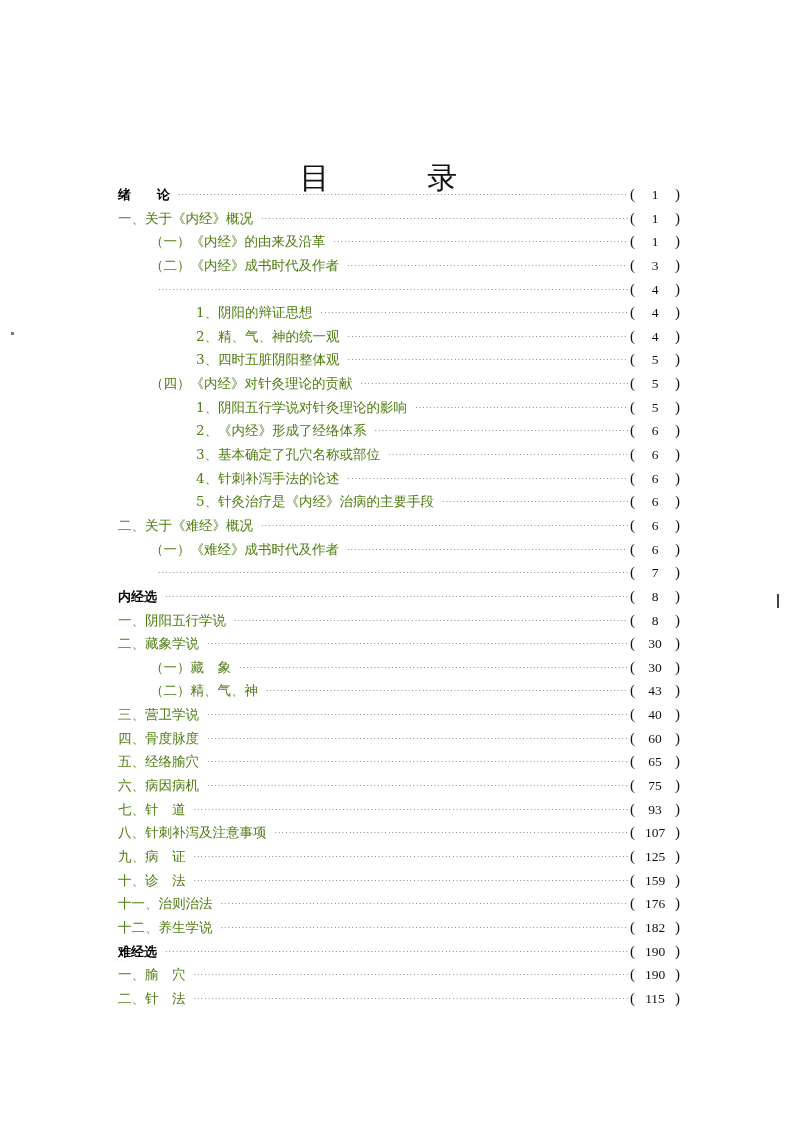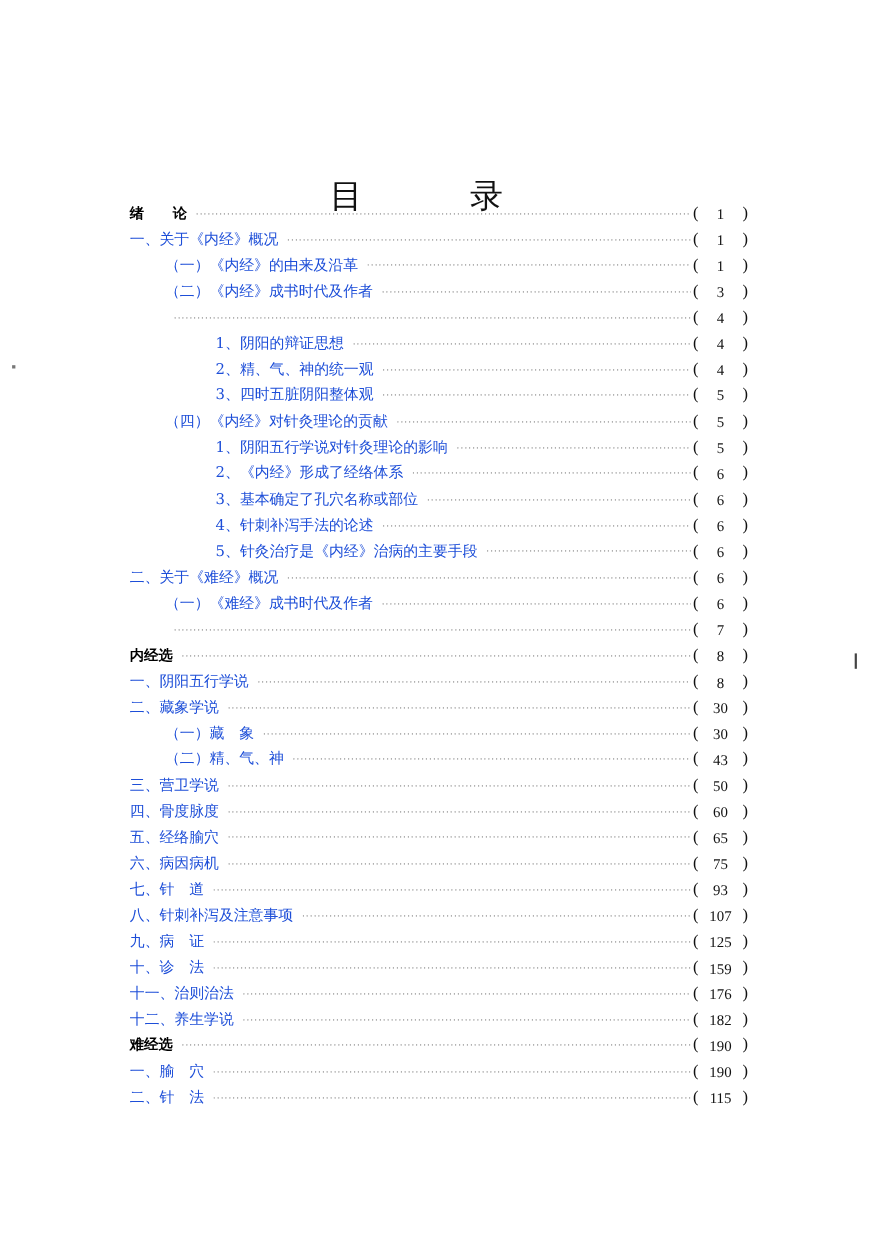--- a/index.html
+++ b/index.html
@@ -2,22 +2,22 @@
 <html><head>
   <meta charset="utf-8">
   <style>
     html, body { margin: 0; padding: 0; background: #ffffff; }
     body { width: 801px; height: 1122px; position: relative; overflow: hidden;
            font-family: "DejaVu Serif", "Liberation Serif", serif; color: #1a1a1a; }
     .page-title { position: absolute; top: 138px; left: 0; width: 801px; text-align: center;
                   font-size: 30px; letter-spacing: 44px; box-sizing: border-box;
                   font-weight: normal; color: #111; }
     .toc { position: absolute; top: 183px; left: 118px; width: 562px; }
-    .row { display: flex; align-items: flex-end; height: 23.65px; font-size: 13.5px; line-height: 23.65px; white-space: nowrap; }
-    .row .label { flex: 0 0 auto; color: #1d4ed8; }
+    .row { display: flex; align-items: center; height: 23.65px; font-size: 13.5px; line-height: 23.65px; white-space: nowrap; }
+    .row .label { flex: 0 0 auto; color: #4d7c0f; }
     .row.bold .label { font-weight: bold; color: #000; font-family: "DejaVu Sans", sans-serif; font-size: 13px; }
     .row .leader { flex: 1 1 auto; overflow: hidden; margin: 0 2px 0 8px; color: #555; font-size: 8px; letter-spacing: 1px; }
     .row .leader::after { content: "··································································································································································································"; }
     .row .page { flex: 0 0 auto; width: 50px; display: flex; justify-content: space-between; font-family: "Liberation Serif", serif; font-size: 15px; color: #111; }
     .row .page .num { flex: 1; text-align: center; font-size: 13.5px; }
     .indent-0 { padding-left: 0; }
     .indent-1 { padding-left: 32px; }
     .indent-2 { padding-left: 78px; }
     .mark-left { position: absolute; left: 11px; top: 332px; width: 3px; height: 3px; background: #777; }
     .mark-right { position: absolute; left: 777px; top: 594px; width: 2px; height: 14px; background: #444; }
@@ -222,21 +222,21 @@
         <span>(</span>
         <span class="num">43</span>
         <span>)</span>
       </span>
     </div>
     <div class="row indent-0">
       <span class="label">三、营卫学说</span>
       <span class="leader"></span>
       <span class="page">
         <span>(</span>
-        <span class="num">50</span>
+        <span class="num">40</span>
         <span>)</span>
       </span>
     </div>
     <div class="row indent-0">
       <span class="label">四、骨度脉度</span>
       <span class="leader"></span>
       <span class="page">
         <span>(</span>
         <span class="num">60</span>
         <span>)</span>

